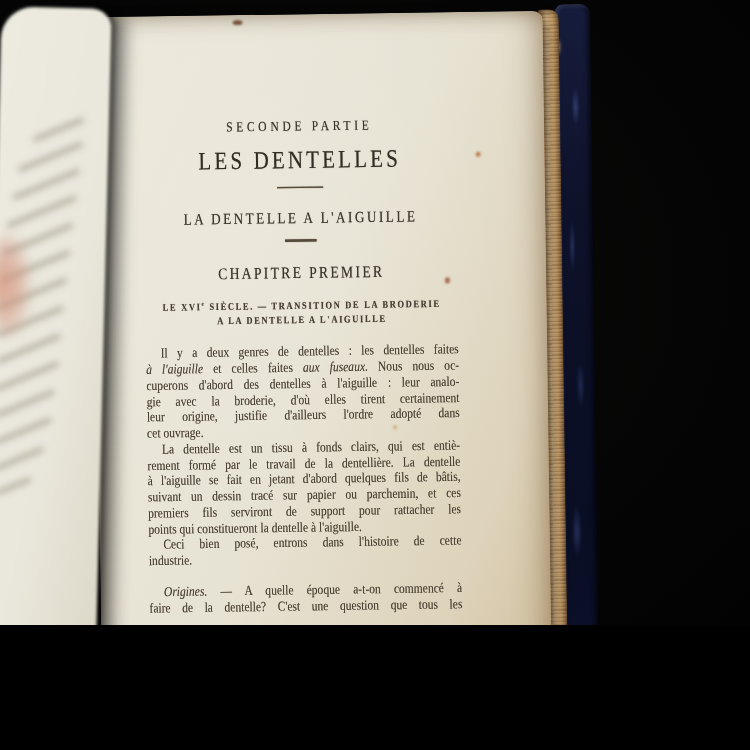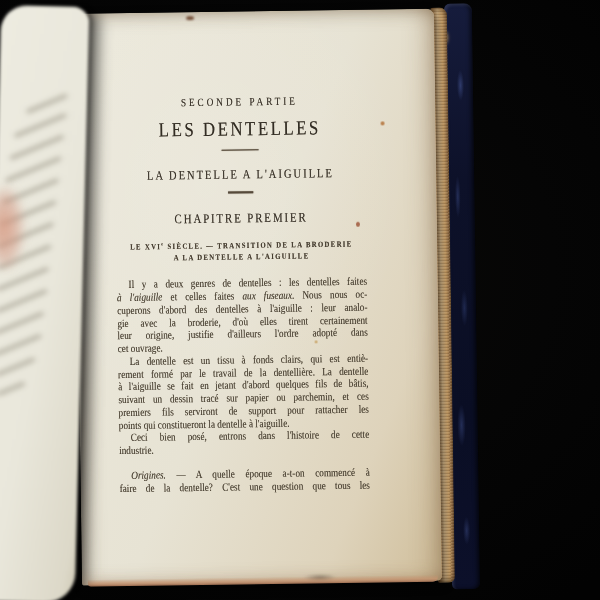--- a/index.html
+++ b/index.html
@@ -1,17 +1,17 @@
 <!DOCTYPE html>
 <html><head>
 <meta charset="utf-8">
 <style>
   html,body{margin:0;padding:0;background:#000;}
   #stage{
-    position:relative;width:600px;height:600px;overflow:hidden;
+    position:relative;width:600px;height:500px;overflow:hidden;
     background:radial-gradient(ellipse 520px 420px at 40% 45%, #0b0a08 0%, #050505 60%, #020202 100%);
     font-family:"Liberation Serif","DejaVu Serif",serif;
   }
   
   .turn-page{
     position:absolute;left:-6px;top:6px;width:88px;height:596px;z-index:30;
     background:linear-gradient(100deg,#edebe0 0%,#e9e7db 55%,#dcd8c8 92%,#cfc9b5 100%);
     border-radius:26px 16px 30px 0;
     transform:rotate(1.4deg);transform-origin:50% 50%;
     filter:blur(1.4px);

